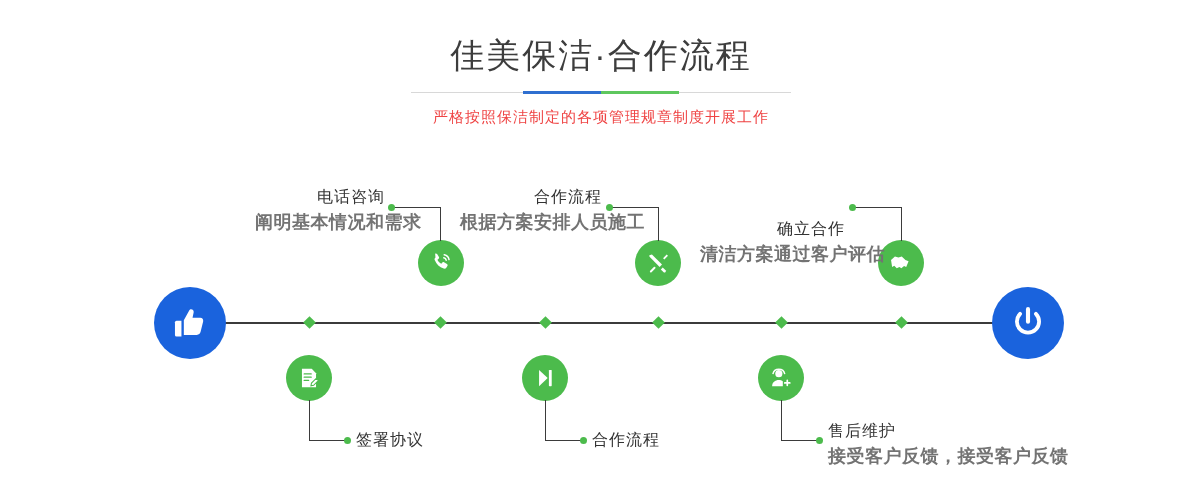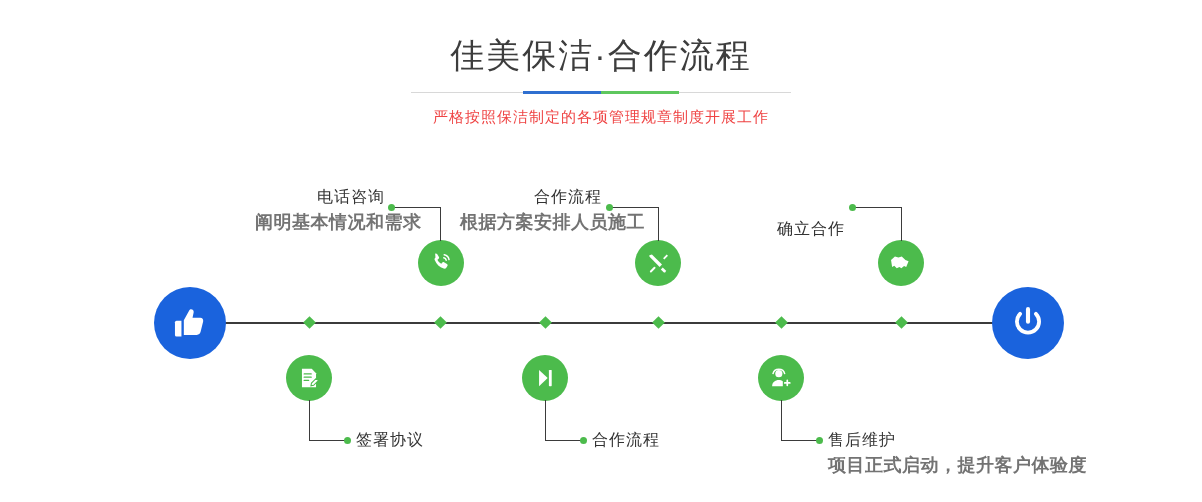--- a/index.html
+++ b/index.html
@@ -274,34 +274,35 @@
       <svg viewBox="0 0 24 24" fill="#ffffff" xmlns="http://www.w3.org/2000/svg">
         <path d="M2.8 9.2l3.6-3.1 3.2.9 3.1-.9 3.4 3.1 2.9 1.2-2.2 5.4-2-1.1-2.4 2.2-1.9-1.3-2.4 1.3-2.3-2.3-2 1.1z"></path>
       </svg>
     </span>
   </div>
   <div class="conn v" style="left:901px; top:207px; height:34px;"></div>
   <div class="conn h" style="left:852px; top:207px; width:49px;"></div>
   <div class="dot" style="left:849px; top:204px;"></div>
   <div class="label above" style="left:700px; top:186px; width:145px; text-align:right;margin-top:32px;">
     <div class="ttl">确立合作</div>
+    <div class="desc">清洁方案通过客户评估</div>
   </div>
 
   <div class="diamond" style="left:777px;"></div>
   <div class="node-circle" style="left:758px; top:355px;">
     <span>
       <svg viewBox="0 0 24 24" xmlns="http://www.w3.org/2000/svg">
         <circle cx="10" cy="8" r="3.3" fill="#ffffff"></circle>
         <path d="M3.8 19.5c0-3.4 2.8-5.6 6.2-5.6 1.4 0 2.7.4 3.7 1v4.6z" fill="#ffffff"></path>
         <path d="M4.5 8.5a5.6 5.6 0 0 1 11 0" stroke="#ffffff" stroke-width="1.3" fill="none"></path>
         <path d="M17.8 14.2v4.6M15.5 16.5h4.6" stroke="#ffffff" stroke-width="1.6" stroke-linecap="round"></path>
       </svg>
     </span>
   </div>
   <div class="conn v" style="left:781px; top:400px; height:40px;"></div>
   <div class="conn h" style="left:781px; top:440px; width:38px;"></div>
   <div class="dot" style="left:816px; top:437px;"></div>
-  <div class="label below" style="left:828px; top:429px;">
+  <div class="label below" style="left:828px; top:420px;">
     <div class="ttl">售后维护</div>
-    <div class="desc">项目正式启动，提升客户体验度</div>
+    <div class="desc">接受客户反馈，接受客户反馈</div>
   </div>
 
 </div>
 
 </body></html>

